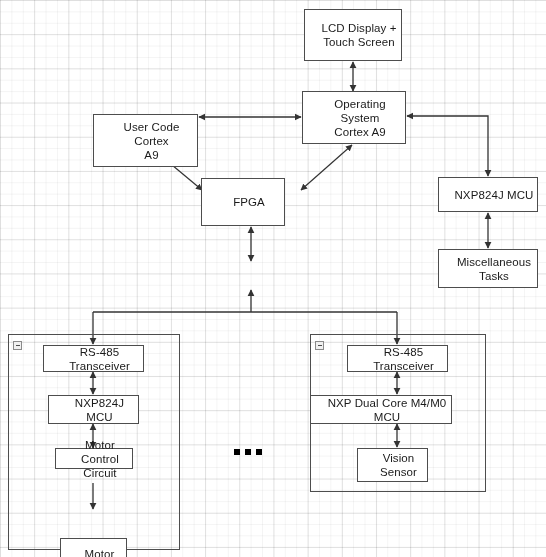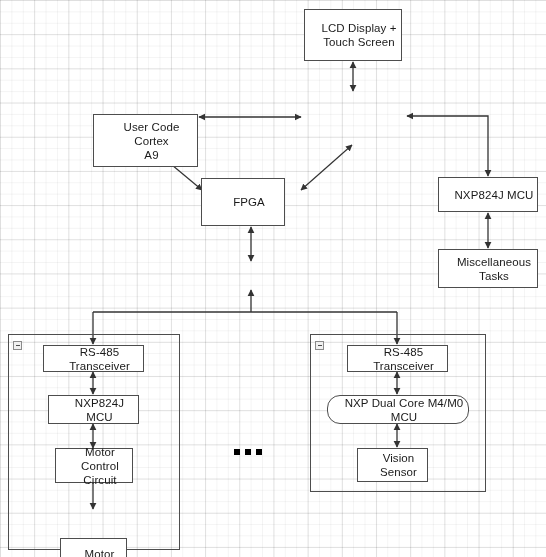--- a/index.html
+++ b/index.html
@@ -135,47 +135,49 @@
 
     <line x1="397" y1="424" x2="397" y2="447" stroke="#333333" stroke-width="1.3" marker-start="url(#arrow)" marker-end="url(#arrow)"></line>
   </svg>
 
   <div class="node" style="left:304px; top:9px; width:98px; height:52px;">LCD Display +
 Touch Screen</div>
 
   <div class="node" style="left:93px; top:91px; width:105px; height:53px;margin-top:23px;">User Code Cortex
 A9</div>
 
+  <div class="node" style="left:302px; top:91px; width:104px; height:53px;">Operating System
+Cortex A9</div>
 
   <div class="node" style="left:201px; top:178px; width:84px; height:48px;">FPGA</div>
 
 
   <div class="node" style="left:438px; top:177px; width:100px; height:35px;">NXP824J MCU</div>
 
   <div class="node" style="left:438px; top:249px; width:100px; height:39px;">Miscellaneous
 Tasks</div>
 
   <div class="group" style="left:8px; top:334px; width:172px; height:216px;"></div>
   <div class="collapse-icon" style="left:13px; top:341px;"></div>
 
   <div class="node" style="left:43px; top:345px; width:101px; height:27px;">RS-485 Transceiver</div>
 
   <div class="node" style="left:48px; top:395px; width:91px; height:29px;">NXP824J MCU</div>
 
-  <div class="node" style="left:55px; top:448px; width:78px; height:35px;">Motor Control
+  <div class="node" style="left:55px; top:448px; width:78px; height:21px;">Motor Control
 Circuit</div>
 
   <div class="node" style="left:60px; top:510px; width:67px; height:32px;margin-top:28px;">Motor</div>
 
   <div class="group" style="left:310px; top:334px; width:176px; height:158px;"></div>
   <div class="collapse-icon" style="left:315px; top:341px;"></div>
 
   <div class="node" style="left:347px; top:345px; width:101px; height:27px;">RS-485 Transceiver</div>
 
-  <div class="node" style="left:327px; top:395px; width:142px; height:29px;border-radius:13px;">NXP Dual Core M4/M0 MCU</div>
+  <div class="node" style="left:310px; top:395px; width:142px; height:29px;">NXP Dual Core M4/M0 MCU</div>
 
   <div class="node" style="left:357px; top:448px; width:71px; height:34px;">Vision Sensor</div>
 
   <div class="ellipsis" style="left:234px; top:449px;">
     <span></span>
     <span></span>
     <span></span>
   </div>
 
 </div>

